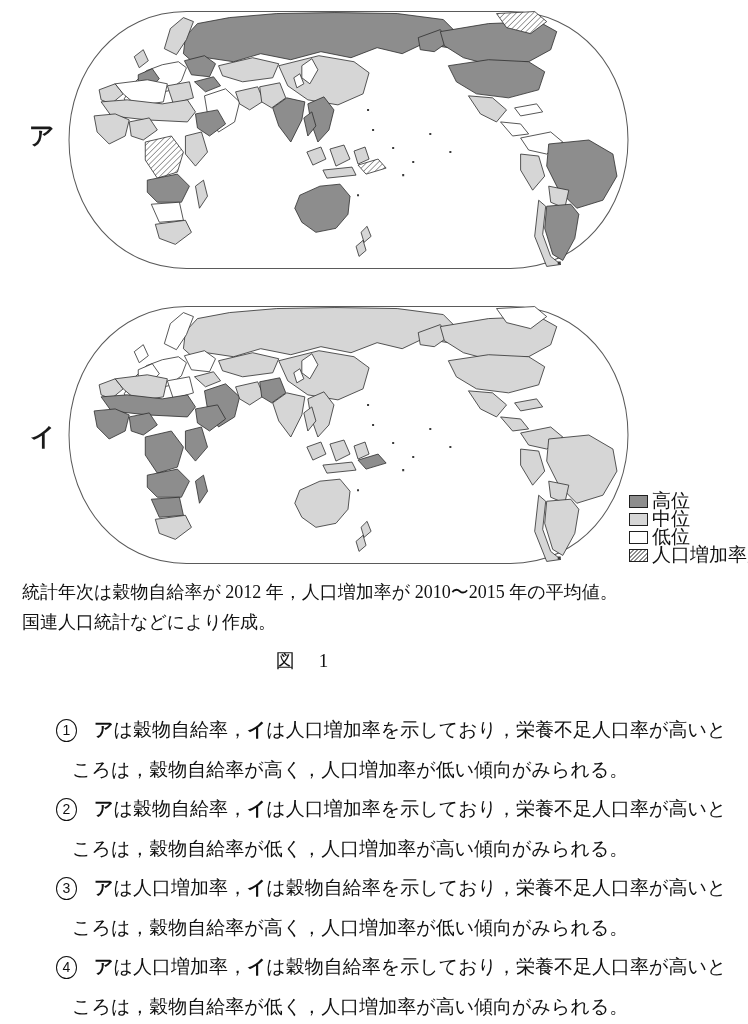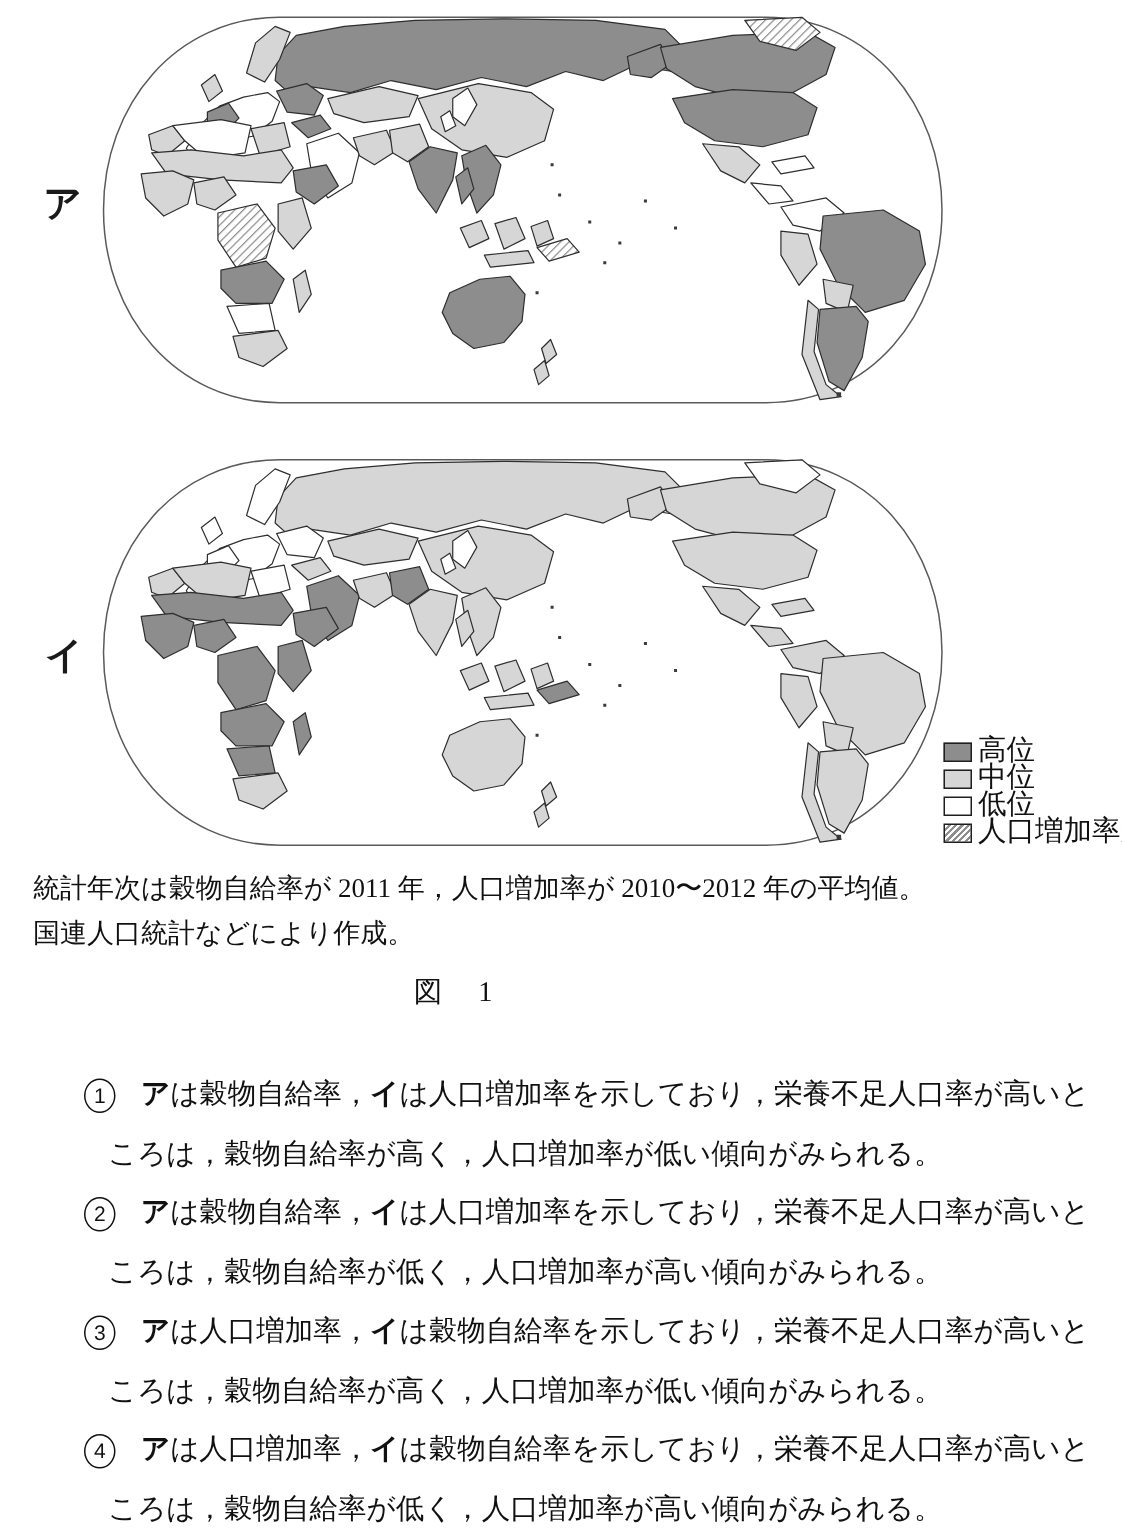--- a/index.html
+++ b/index.html
@@ -184,21 +184,21 @@
       <span>低位</span>
     </div>
     <div class="legend-row">
       <span class="swatch swatch-nodata"></span>
       <span>人口増加率が</span>
     </div>
   </div>
 </div>
 
 <div class="source-note">
-  <div>統計年次は穀物自給率が 2011 年，人口増加率が 2010〜2012 年の平均値。</div>
+  <div>統計年次は穀物自給率が 2012 年，人口増加率が 2010〜2015 年の平均値。</div>
   <div>国連人口統計などにより作成。</div>
 </div>
 
 <div class="fig-caption">
   <span>図</span><span class="fig-num">1</span>
 </div>
 
 <div class="options" id="options">
     <div class="option">
       <span class="opt-num">1</span>

